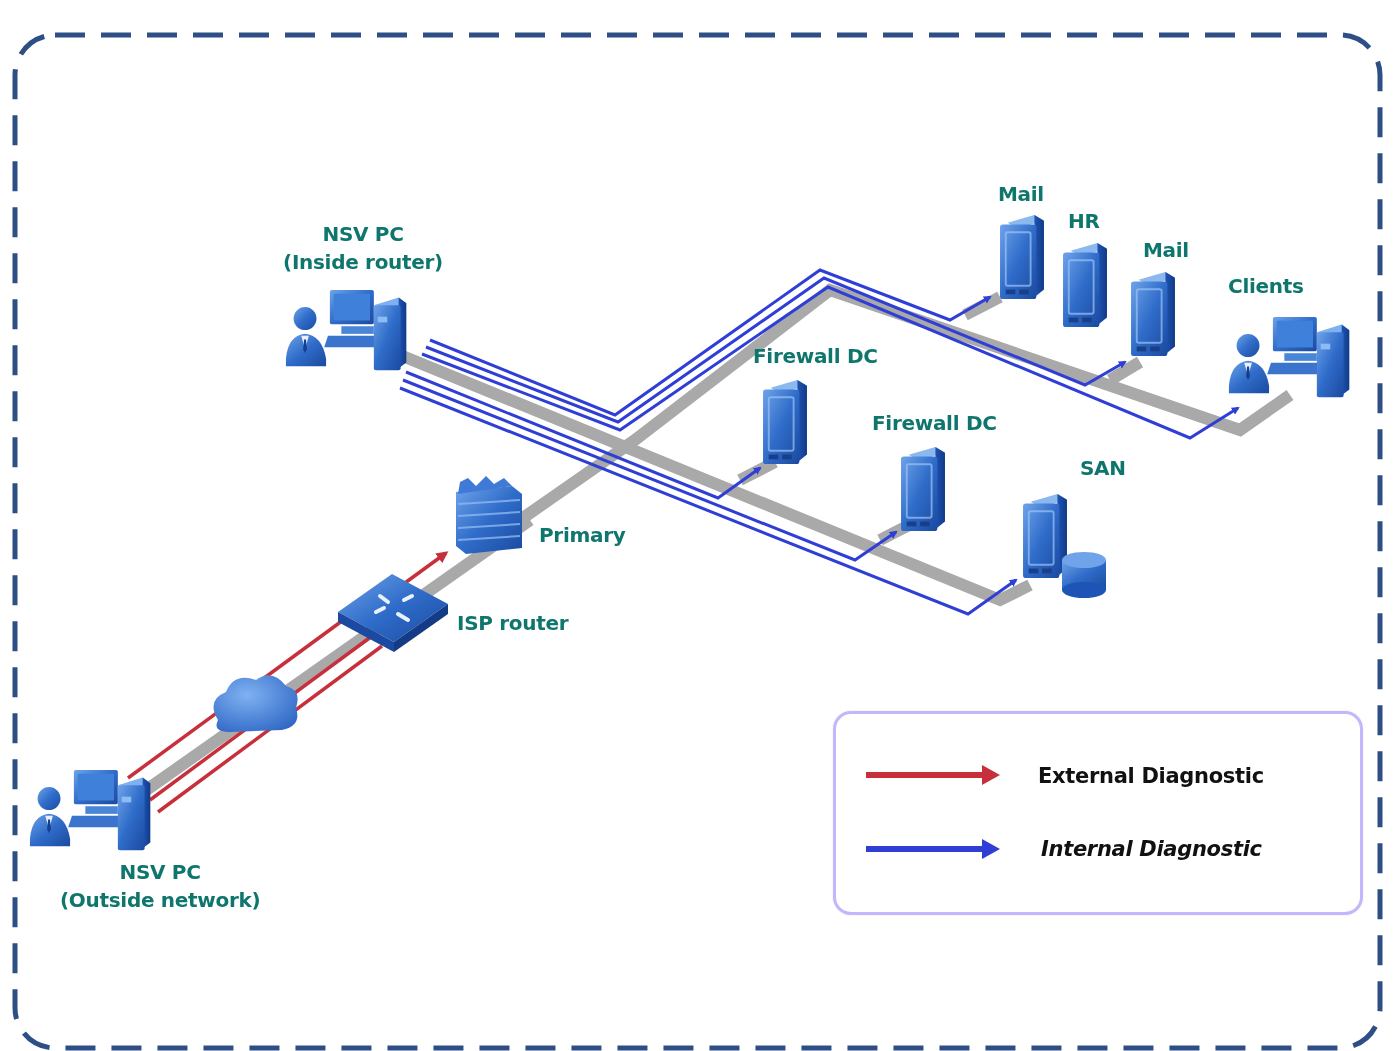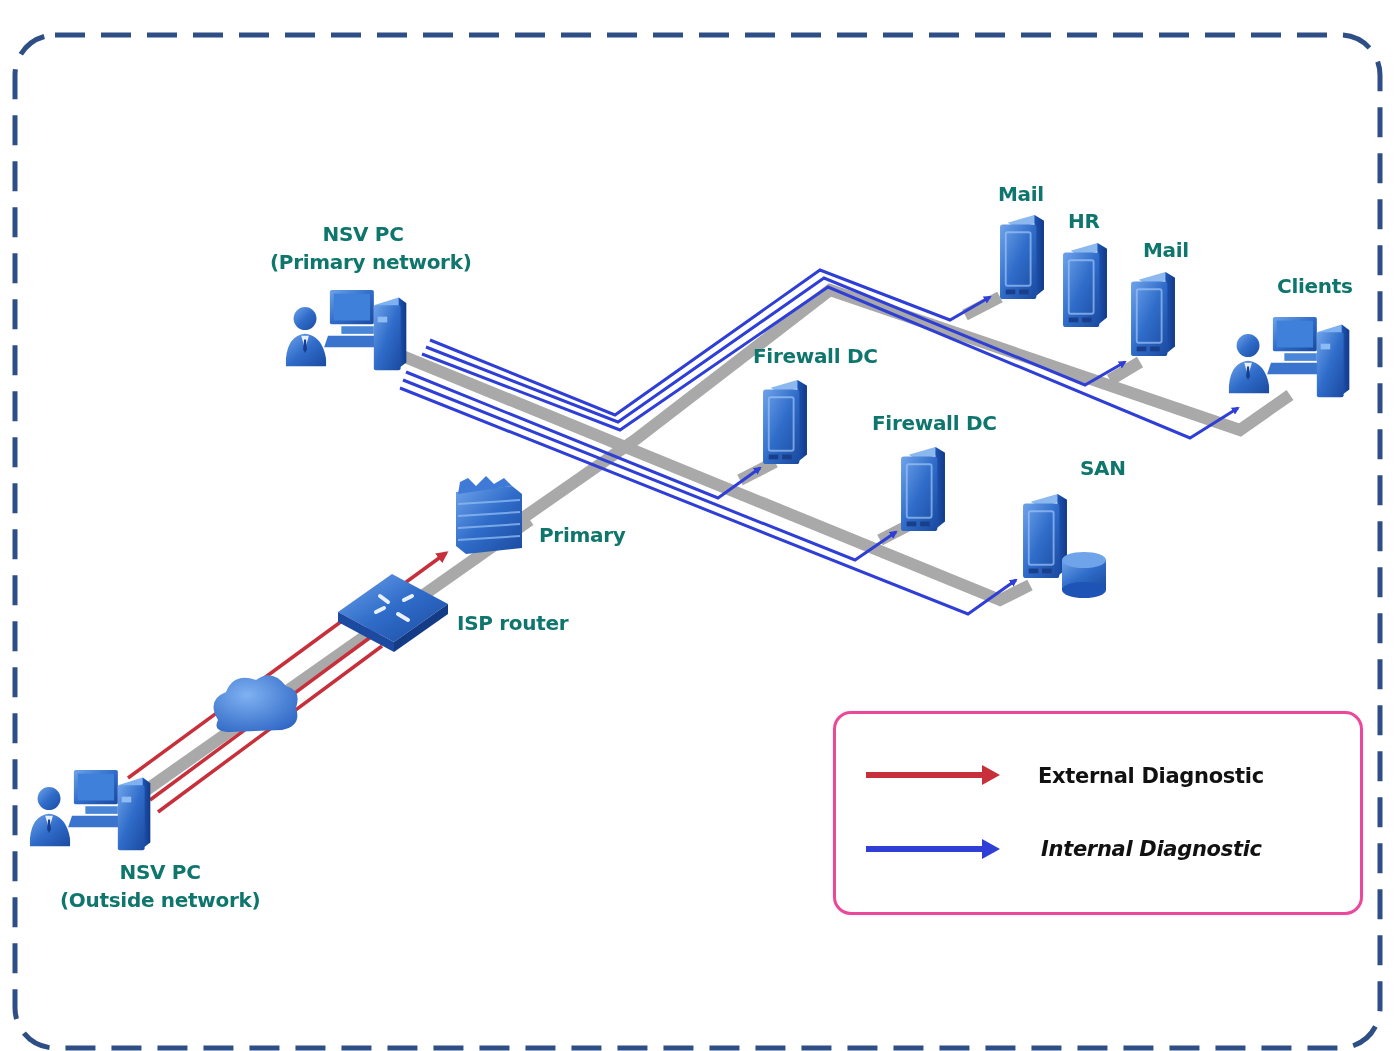--- a/index.html
+++ b/index.html
@@ -3,21 +3,21 @@
 <meta charset="utf-8">
 <style>
   html, body { margin:0; padding:0; background:#ffffff; }
   body { width:1395px; height:1051px; position:relative; overflow:hidden;
          font-family:"Liberation Sans", "DejaVu Sans", sans-serif; }
   #frame { position:absolute; left:0; top:0; }
   .lbl { position:absolute; font-weight:bold; font-size:20px; color:#0f766e;
          text-align:center; line-height:28px; white-space:nowrap;
          font-family:"DejaVu Sans", "Liberation Sans", sans-serif; letter-spacing:-0.3px; }
   .legend-box { position:absolute; left:833px; top:711px; width:524px; height:198px;
-                border:3px solid #ec4899; border-radius:18px; background:#fff;
+                border:3px solid #c4b5fd; border-radius:18px; background:#fff;
                 box-shadow: 0 0 3px rgba(0,0,0,0.08); }
   .legend-text { position:absolute; font-weight:bold; font-size:21px; color:#111;
                  font-family:"DejaVu Sans", "Liberation Sans", sans-serif; letter-spacing:-0.3px; white-space:nowrap; }
 </style>
 </head>
 <body>
 
 <svg id="frame" width="1395" height="1051" viewBox="0 0 1395 1051">
   <defs>
     <linearGradient id="devGrad" x1="0" y1="0" x2="1" y2="1">
@@ -133,30 +133,30 @@
     </g>
   </g>
 
   <g>
     <path d="M218,720 Q206,700 226,692 Q234,672 256,680 Q272,668 286,686 Q302,690 296,708 Q302,726 282,730 L230,732 Q212,732 218,720 Z" fill="url(#cloudGrad)"></path>
   </g>
 </svg>
 
 <div class="lbl" style="left:270px; top:220px; width:186px;">
   <div>NSV PC</div>
-  <div>(Primary network)</div>
+  <div>(Inside router)</div>
 </div>
 <div class="lbl" style="left:60px; top:858px; width:200px;">
   <div>NSV PC</div>
   <div>(Outside network)</div>
 </div>
 <div class="lbl" style="left:998px; top:180px;">Mail</div>
 <div class="lbl" style="left:1068px; top:207px;">HR</div>
 <div class="lbl" style="left:1143px; top:236px;">Mail</div>
-<div class="lbl" style="left:1277px; top:272px;">Clients</div>
+<div class="lbl" style="left:1228px; top:272px;">Clients</div>
 <div class="lbl" style="left:753px; top:342px;">Firewall DC</div>
 <div class="lbl" style="left:872px; top:409px;">Firewall DC</div>
 <div class="lbl" style="left:1080px; top:454px;">SAN</div>
 <div class="lbl" style="left:539px; top:521px;">Primary</div>
 <div class="lbl" style="left:457px; top:609px;">ISP router</div>
 
 <div class="legend-box">
   <svg width="524" height="198" style="position:absolute;left:0;top:0;">
     <g>
       <line x1="30" y1="61" x2="150" y2="61" stroke="#c7303b" stroke-width="6"></line>

